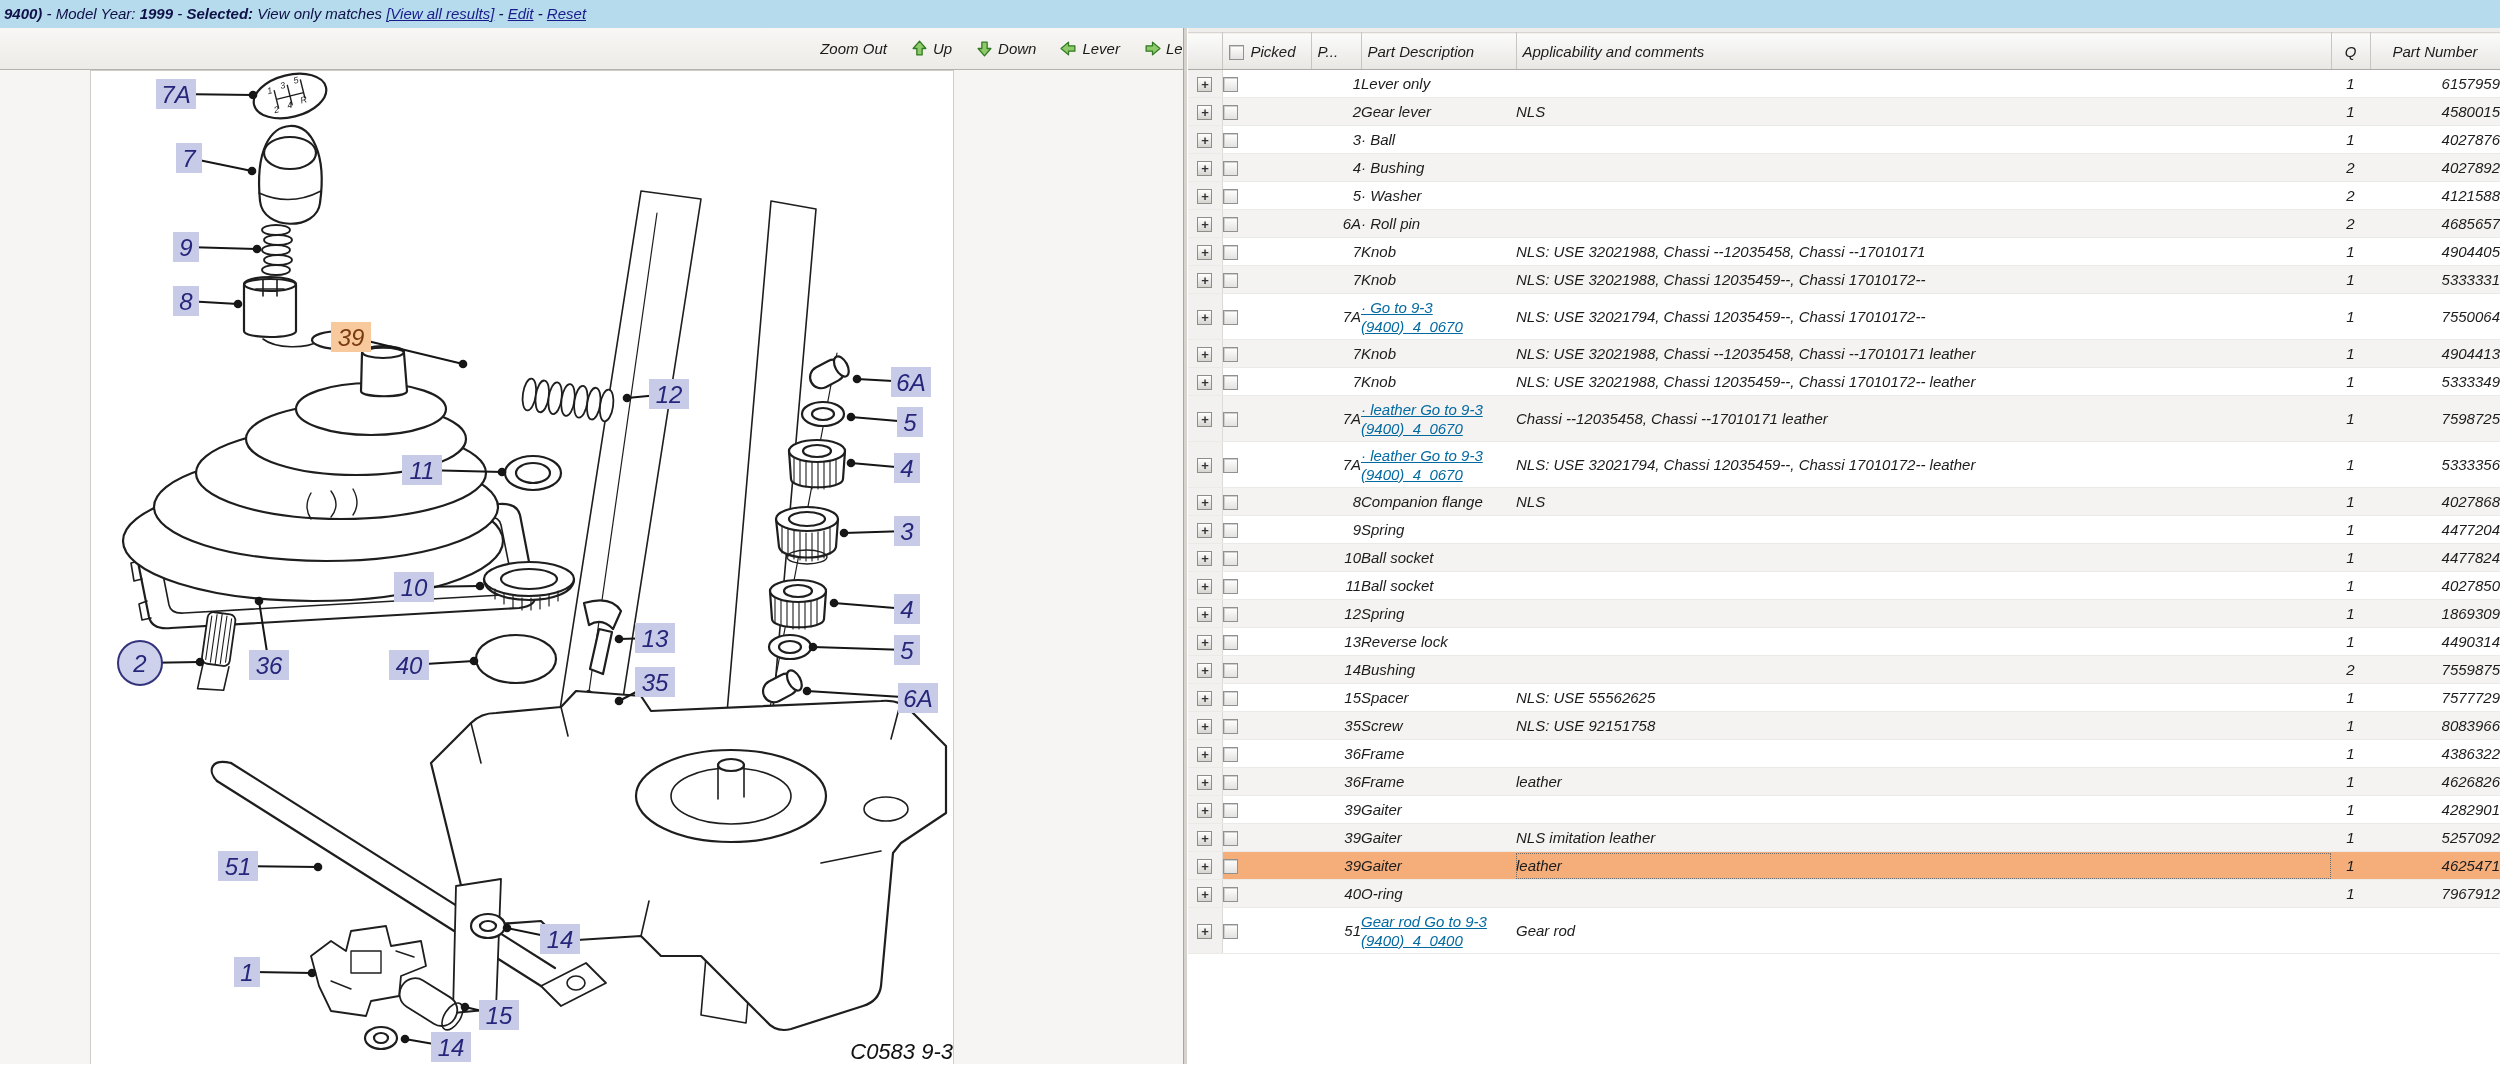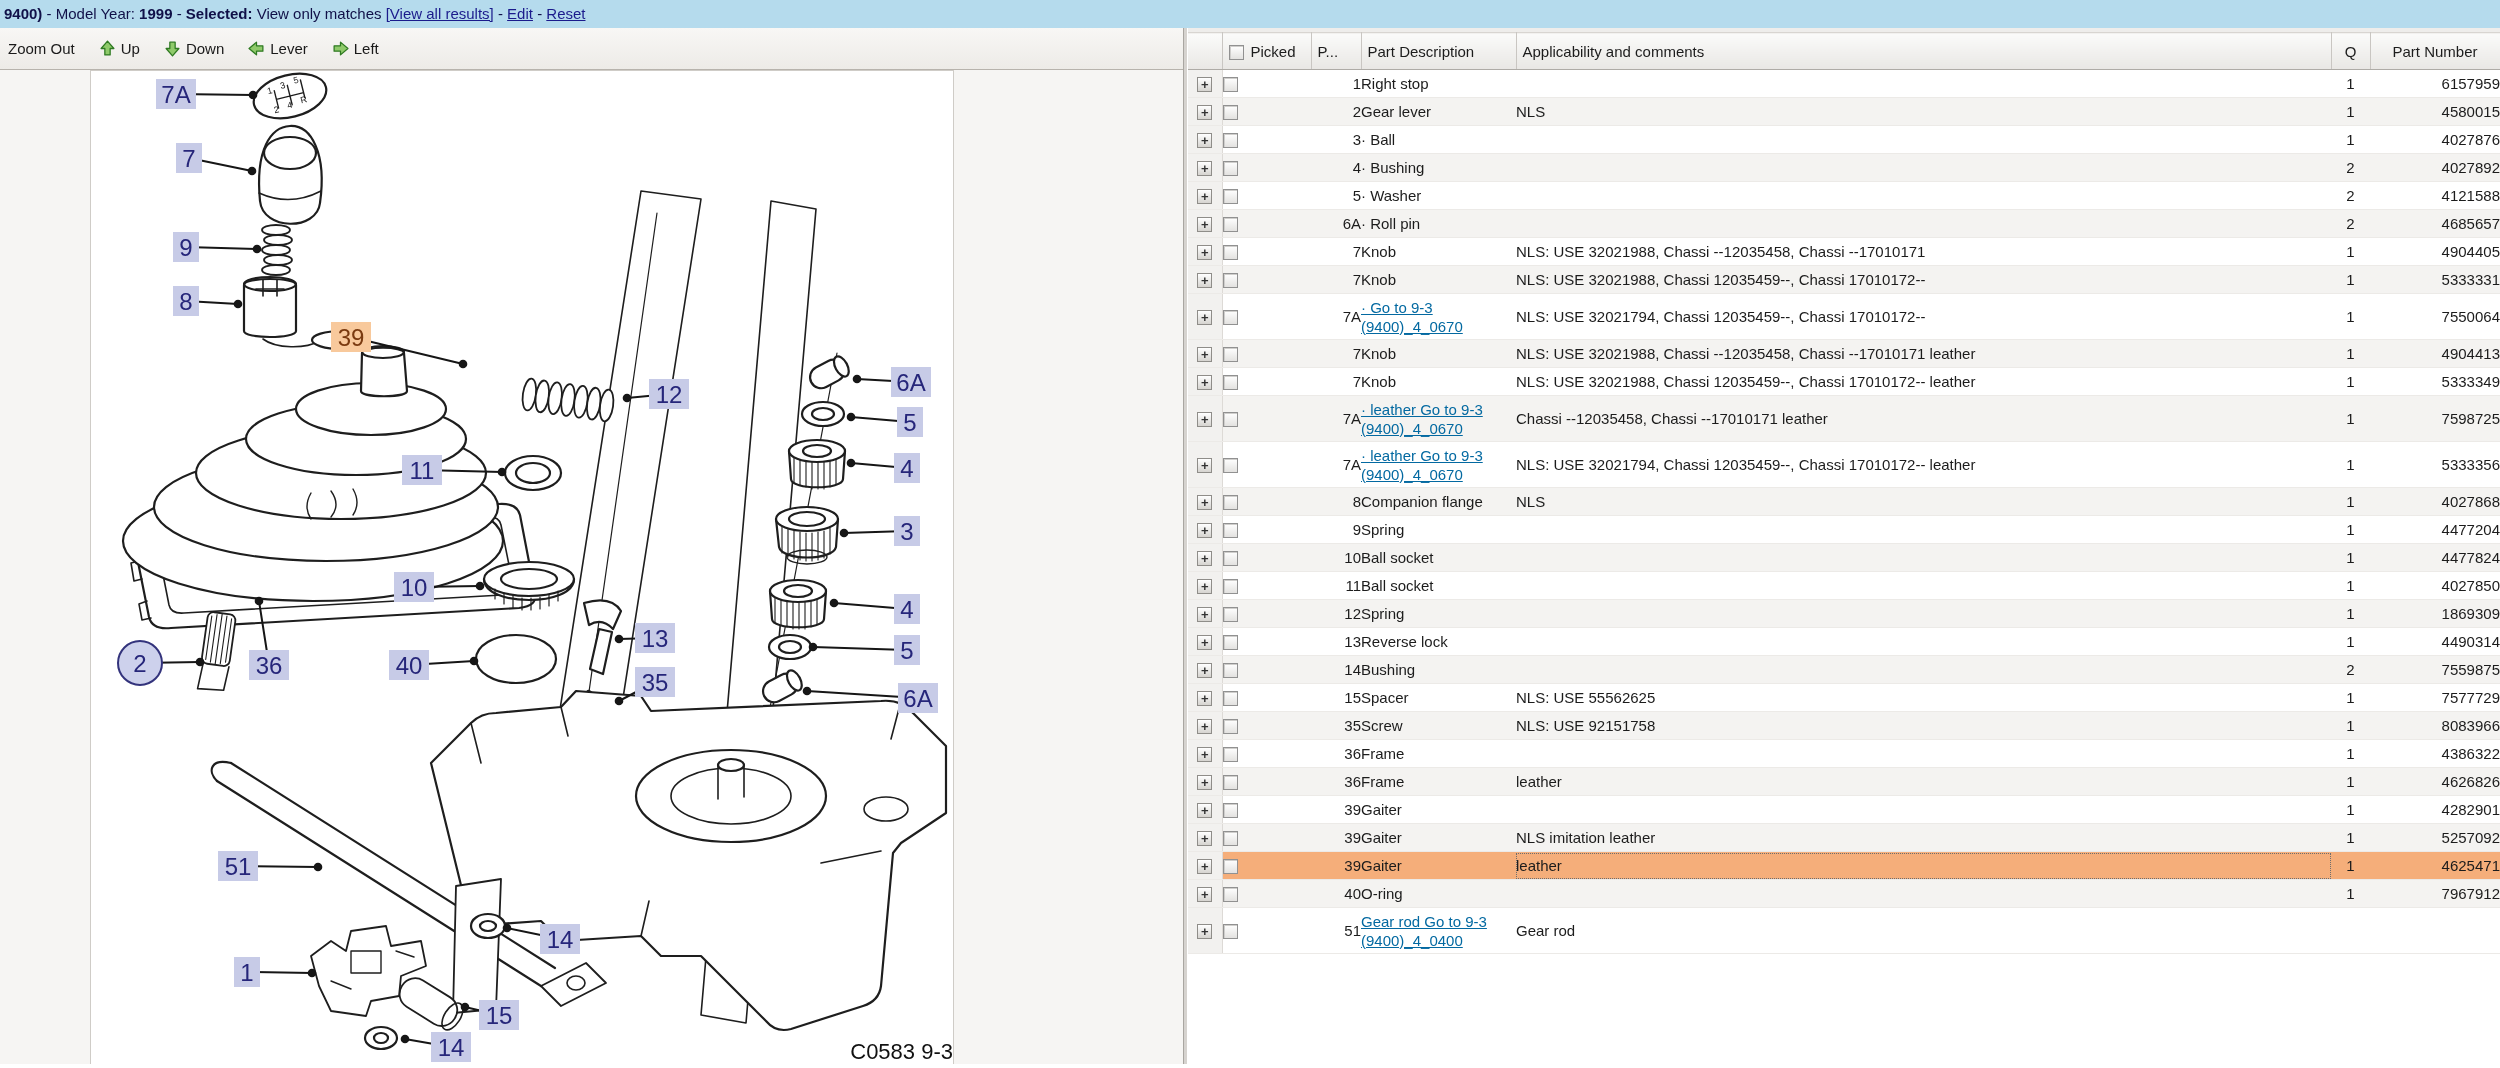--- a/index.html
+++ b/index.html
@@ -1,30 +1,30 @@
 <!DOCTYPE html>
 <html><head>
 <meta charset="utf-8">
 <style>
   html,body{margin:0;padding:0;}
   body{font-family:"Liberation Sans",sans-serif;}
   .screen{position:relative;width:2500px;height:1064px;background:#f6f5f3;overflow:hidden;
-          font-family:"Liberation Sans",sans-serif;}
+          font-family:"Liberation Sans",sans-serif;font-style:italic;}
   
   .topbar{position:absolute;left:0;top:0;width:2500px;height:28px;background:#b5dbed;
           border-bottom:1px solid #7fa9bf;font-size:15px;line-height:28px;color:#101048;
           padding-left:4px;white-space:nowrap;}
   .topbar .seg-bold{font-weight:bold;}
   .topbar .seg-link{color:#1b1b8c;text-decoration:underline;cursor:pointer;}
   
   .left-pane{position:absolute;left:0;top:28px;width:1183px;height:1040px;background:#f6f5f3;}
   .toolbar{position:absolute;left:0;top:0;width:100%;height:41px;
            background:linear-gradient(180deg,#f8f7f5 0%,#edebe7 100%);
            border-bottom:1px solid #b7b3ac;display:flex;align-items:center;gap:24px;
-           padding-left:8px;font-size:15px;color:#1a1a1a;}
+           padding-left:8px;font-size:15px;color:#1a1a1a;justify-content:flex-end;}
   .tool-btn{display:inline-flex;align-items:center;gap:5px;cursor:pointer;}
   .tool-btn svg{display:block;}
   .canvas{position:absolute;left:90px;top:42px;width:864px;height:997px;background:#ffffff;
           border:1px solid #cfccc7;border-bottom:none;box-sizing:border-box;}
   .canvas svg{display:block;}
   svg text{font-family:"Liberation Sans",sans-serif;}
   
   .divider{position:absolute;left:1183px;top:28px;width:5px;height:1040px;
            background:#d6d3cf;border-left:1px solid #a9a6a1;border-right:1px solid #ffffff;box-sizing:border-box;}
   
@@ -456,21 +456,21 @@
           <th><span>Applicability and comments</span></th>
           <th class="c-q"><span>Q</span></th>
           <th class="c-pn"><span>Part Number</span></th>
         </tr>
       </thead>
       <tbody id="rows-body">
           <tr class="row-even" style="height: 28px;">
             <td class="c-exp"><span class="expander">+</span></td>
             <td class="c-cb"><span class="cb"></span></td>
             <td class="c-pos">1</td>
-            <td class="c-desc">Right stop</td>
+            <td class="c-desc">Lever only</td>
             <td class="c-app"></td>
             <td class="c-q">1</td>
             <td class="c-pn">6157959</td>
           </tr>
           <tr class="row-odd" style="height: 28px;">
             <td class="c-exp"><span class="expander">+</span></td>
             <td class="c-cb"><span class="cb"></span></td>
             <td class="c-pos">2</td>
             <td class="c-desc">Gear lever</td>
             <td class="c-app">NLS</td>

